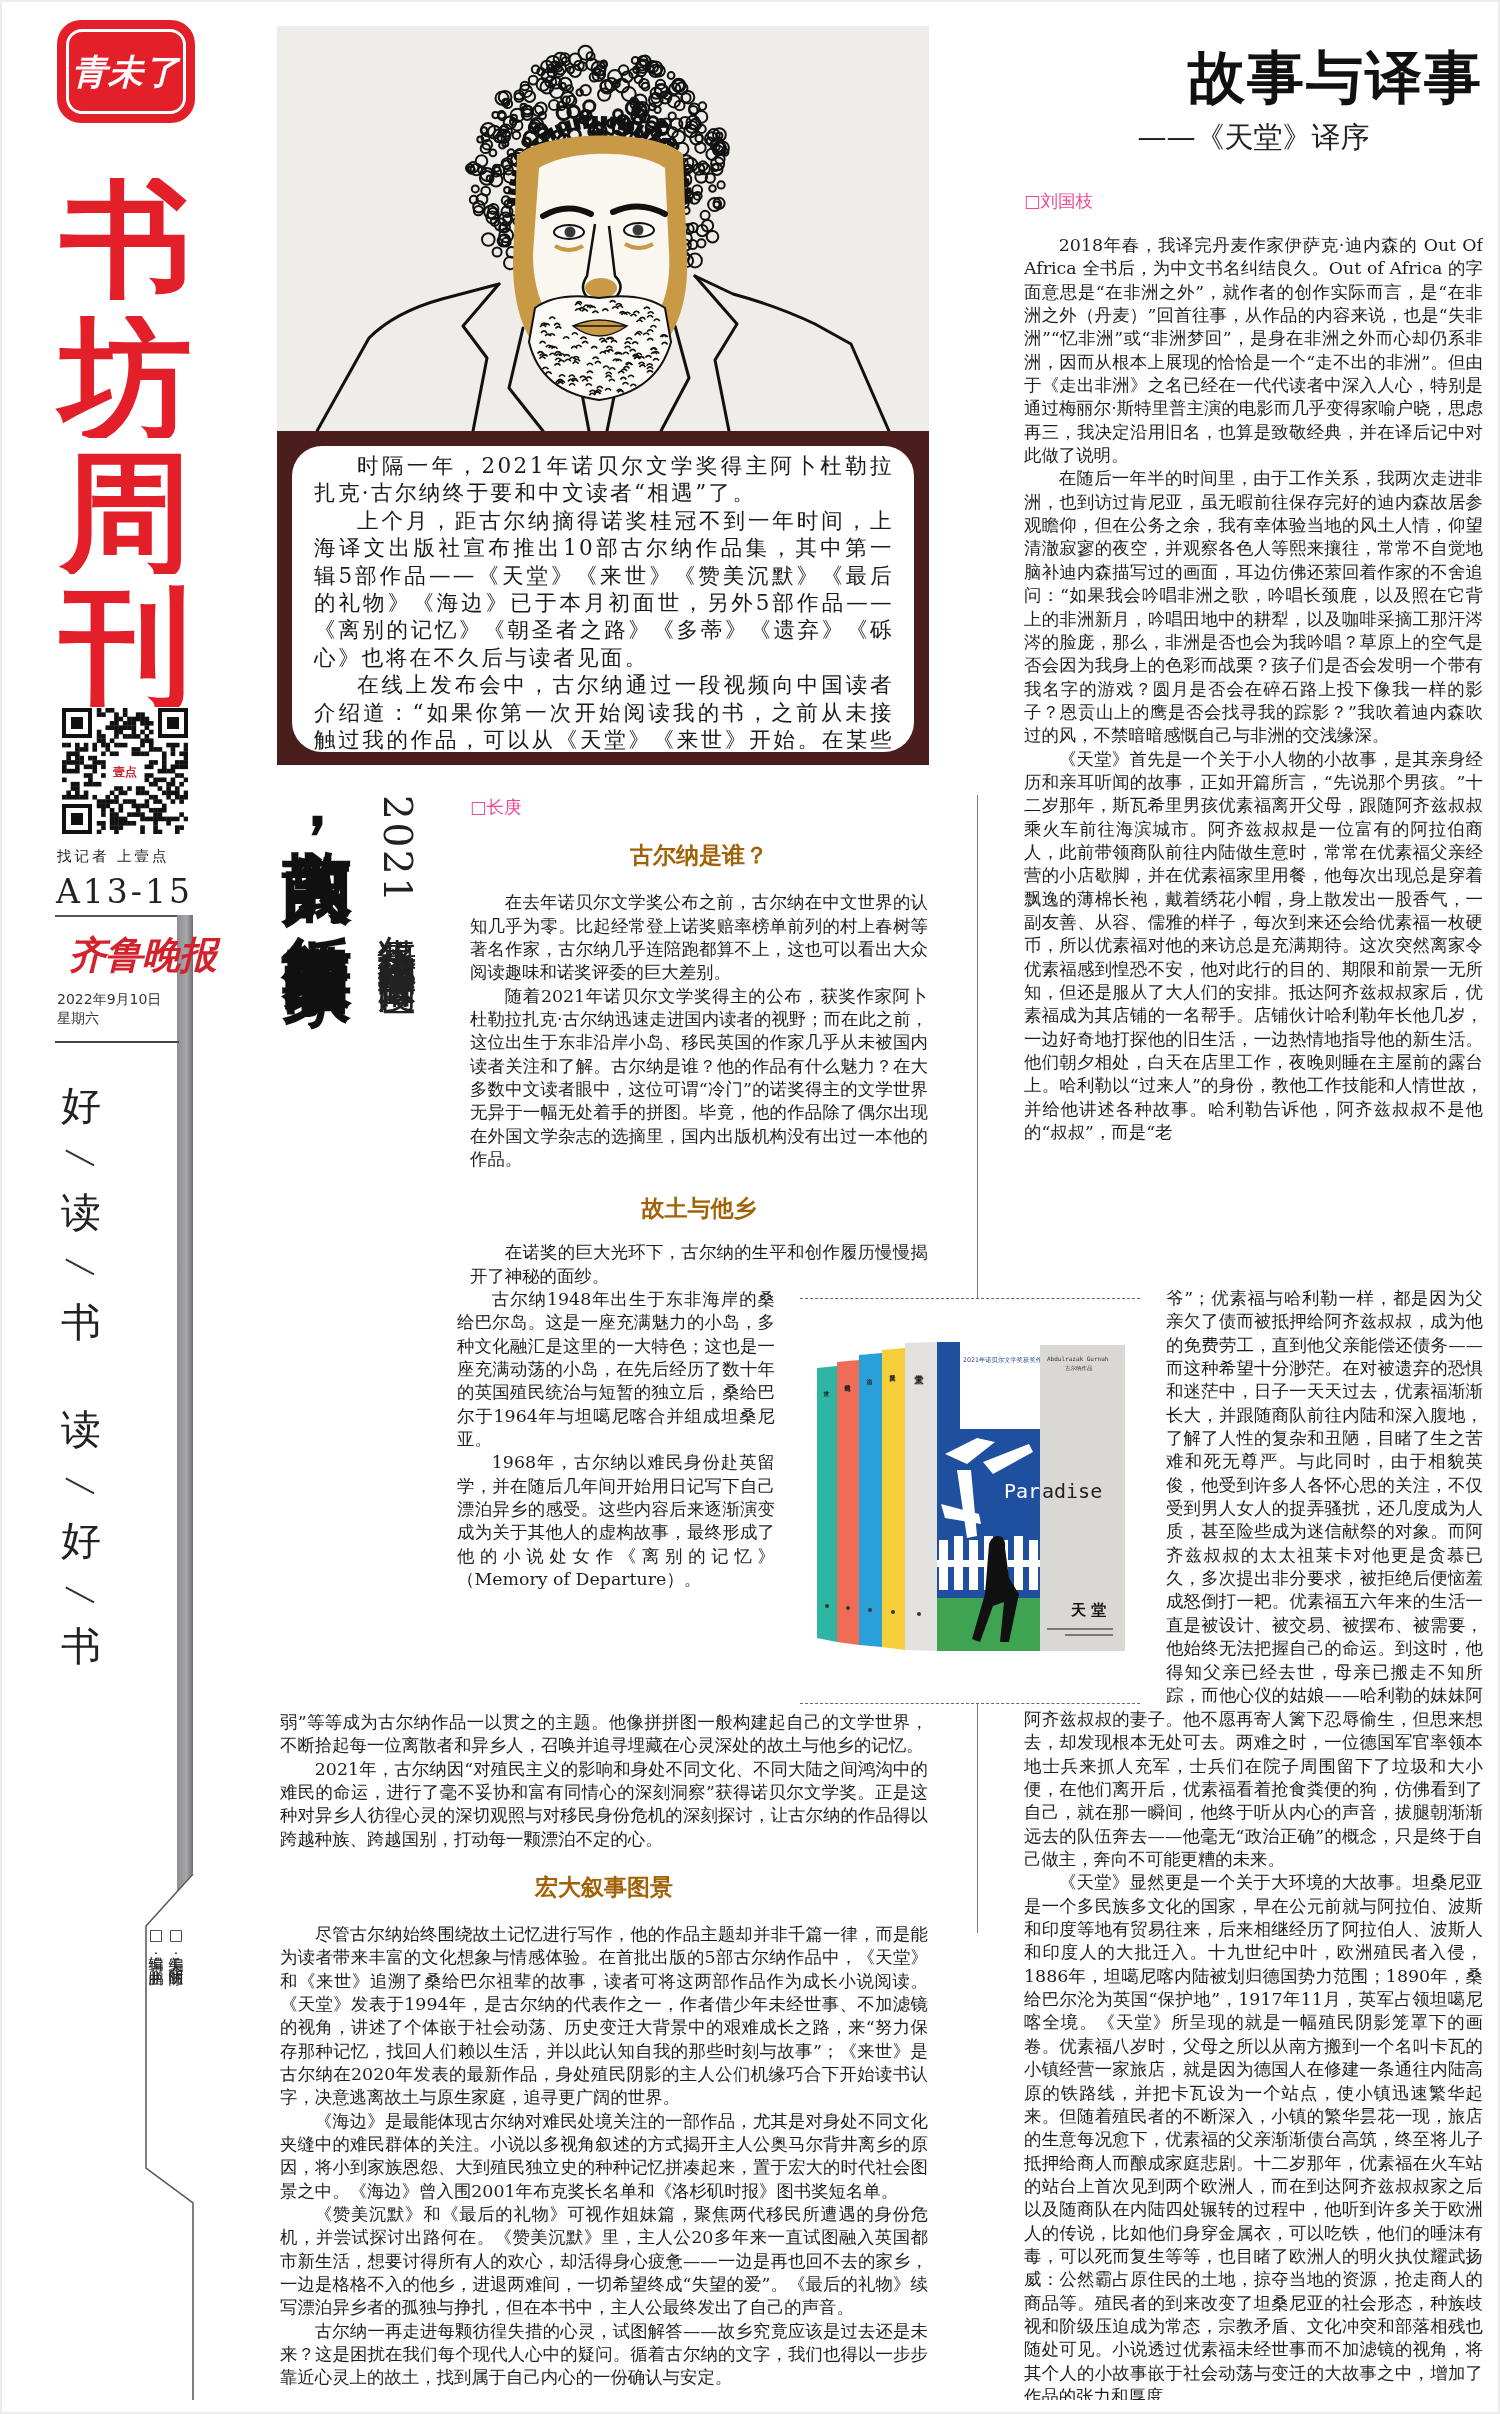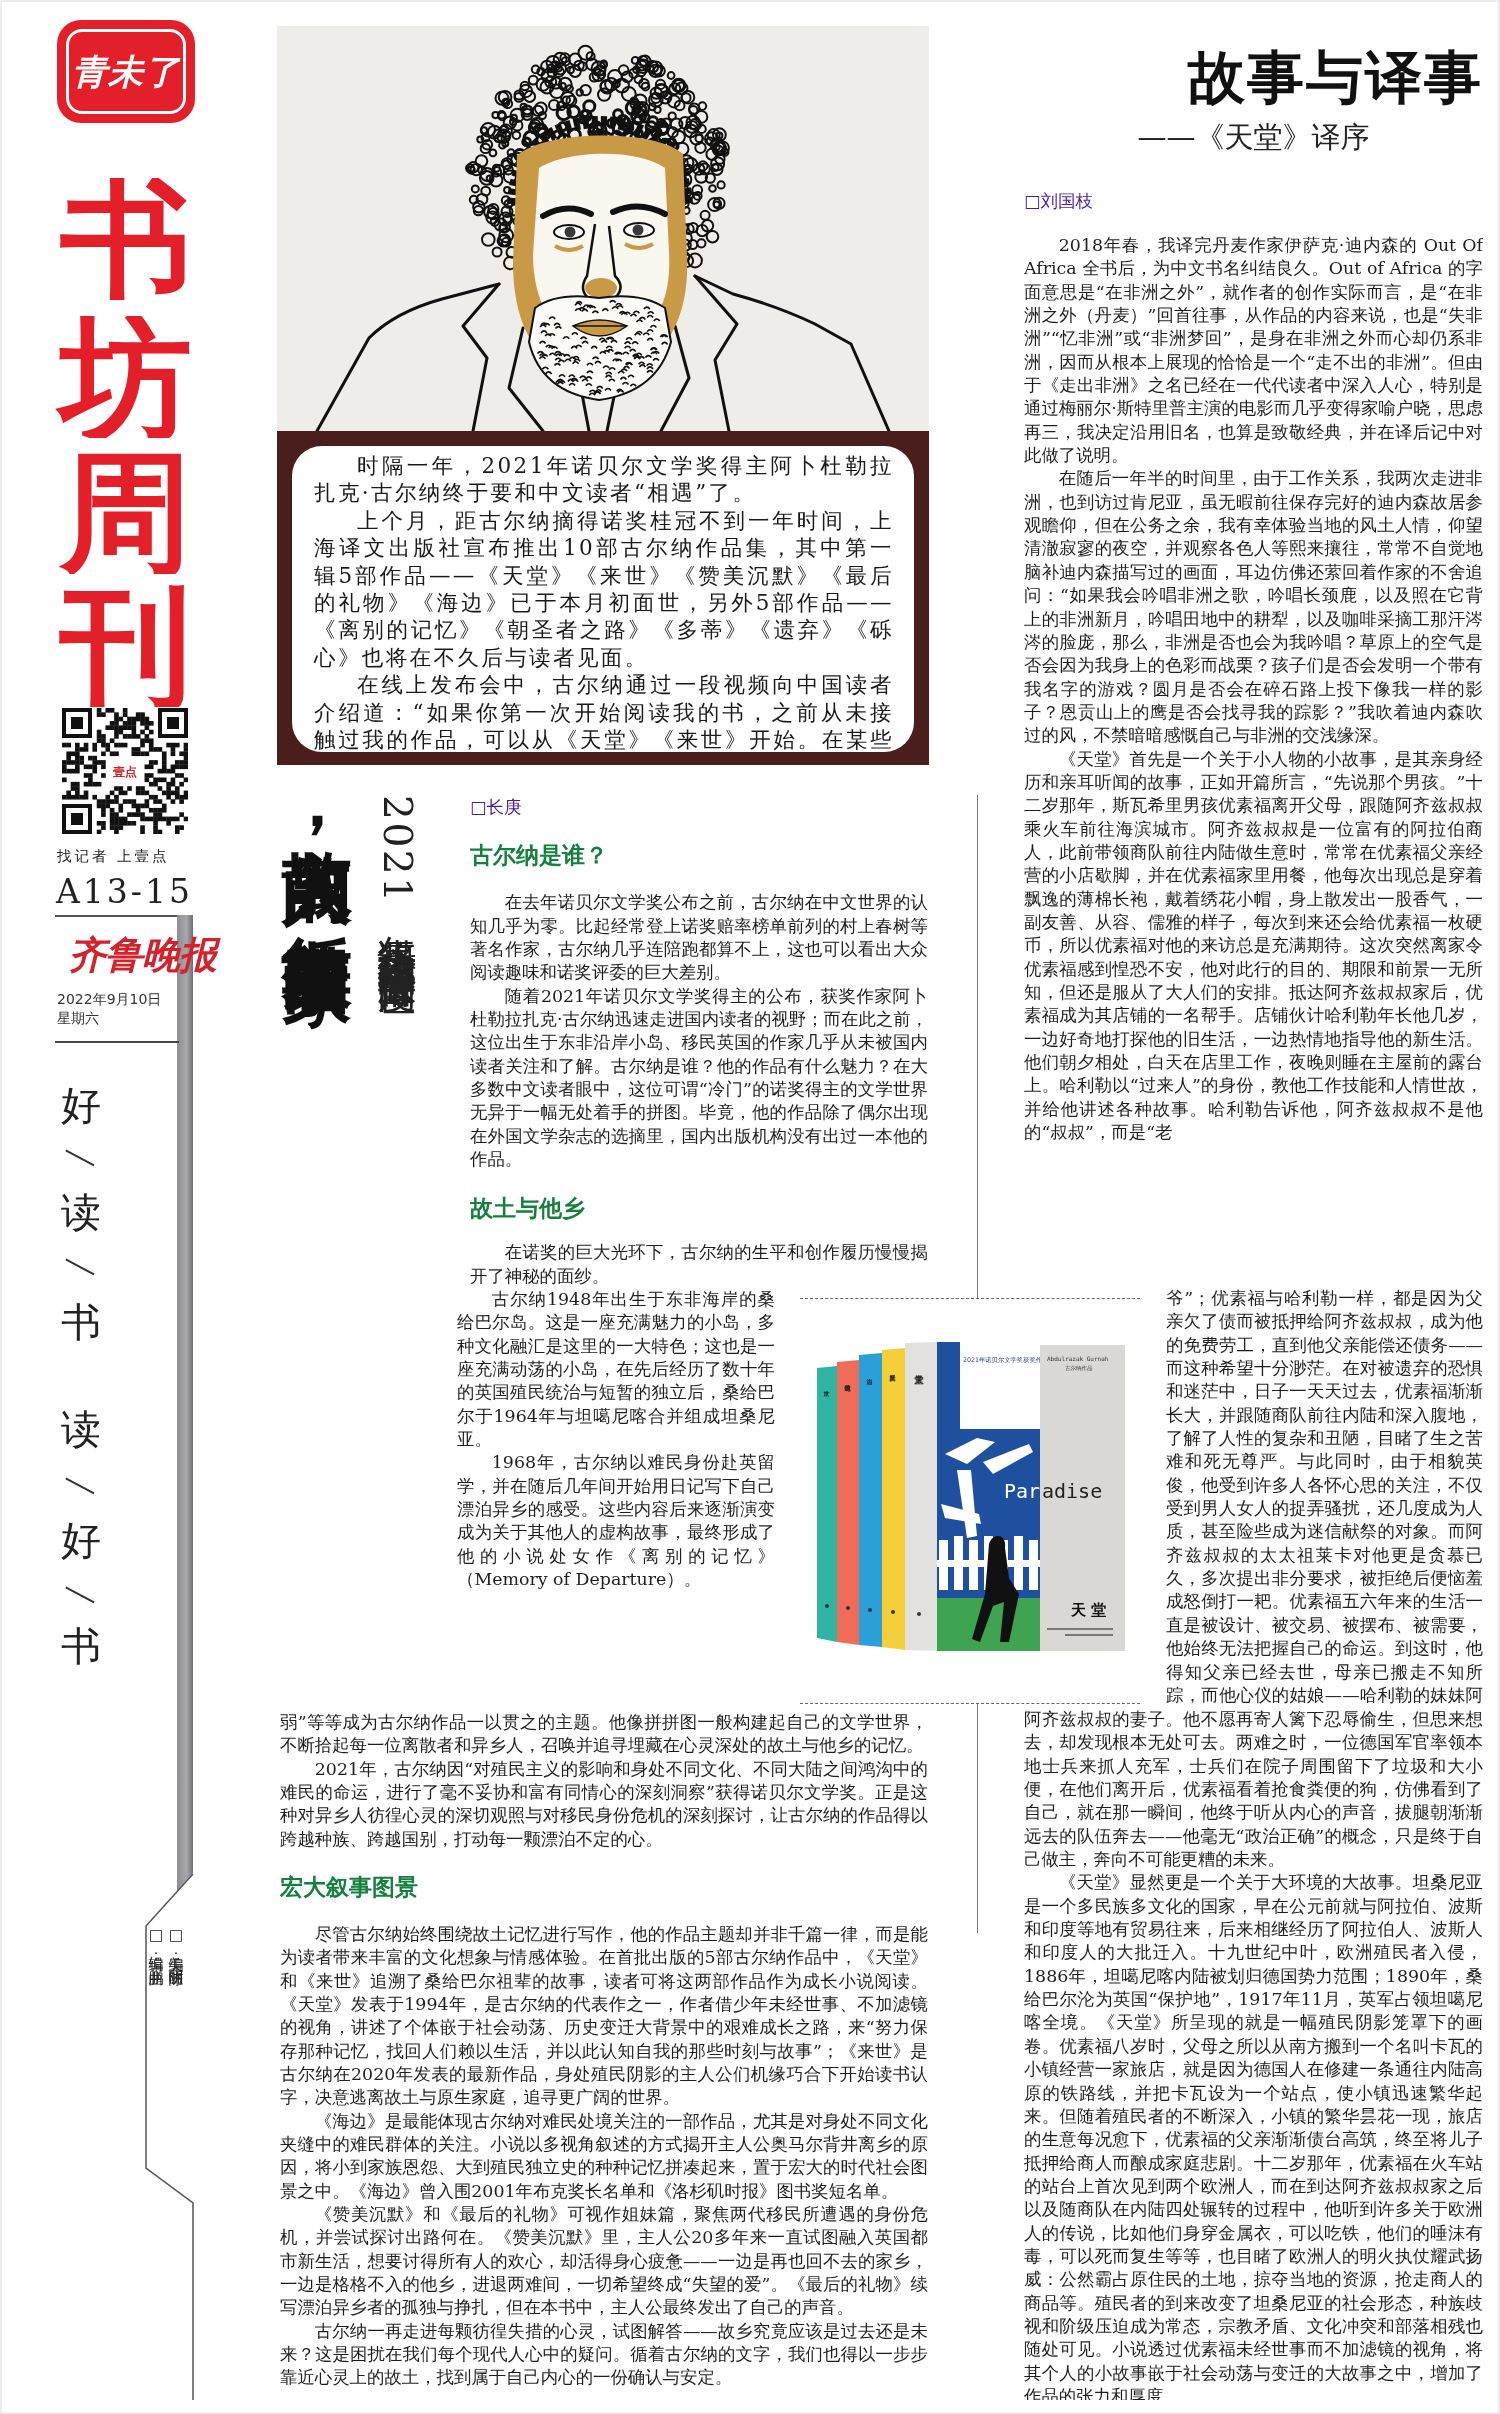--- a/index.html
+++ b/index.html
@@ -27,22 +27,22 @@
 
 .portrait{left:277px;top:26px;width:652px;height:405px}
 .brown{left:277px;top:431px;width:652px;height:334px}
 .intro{left:292px;top:446px;width:622px;height:306px;background:#fff;border-radius:30px;padding:6px 20px 0 22px;overflow:hidden}
 .intro p{font-size:21.5px;line-height:27.4px;letter-spacing:2.4px;text-indent:2em;text-align:justify;color:#1a1a1a}
 .vtitle{left:281px;top:793px;height:812px;writing-mode:vertical-rl;font:bold 70px/74px "DejaVu Serif",serif;letter-spacing:3.5px;color:#111}
 .vsub{left:374px;top:795px;height:810px;writing-mode:vertical-rl;font:39px/46px "DejaVu Serif",serif;letter-spacing:2.6px;color:#222}
 
 .body p{font-size:17.4px;line-height:23.35px;text-indent:2em;text-align:justify;color:#1e1e1e}
 .body p.cont{text-indent:0}
-.byline{font:17.5px/24px "DejaVu Sans",sans-serif;color:#4c1d95}
-.sec{font:bold 23px/30px "DejaVu Serif",serif;color:#15803d}
+.byline{font:17.5px/24px "DejaVu Sans",sans-serif;color:#ec4899}
+.sec{font:bold 23px/30px "DejaVu Serif",serif;text-align:center;color:#a16207}
 .col1{left:470px;top:795px;width:458px;height:493px;overflow:hidden}
 .col2{left:457px;top:1288px;width:318px;height:421px;overflow:hidden}
 .col3{left:280px;top:1711px;width:648px;height:690px;overflow:hidden}
 .vdiv{left:977px;width:1.2px;background:#777}
 .dash{left:800px;width:340px;height:0;border-top:1.2px dashed #666}
 .book-img{left:815px;top:1338px;width:315px;height:315px}
 
 
 .rtitle{left:1024px;top:47px;width:459px;text-align:right;font:bold 57px/60px "DejaVu Serif",serif;color:#111;letter-spacing:2px}
 .rsub{left:1024px;top:121px;width:459px;text-align:center;font:29px/32px "DejaVu Serif",serif;color:#222}

